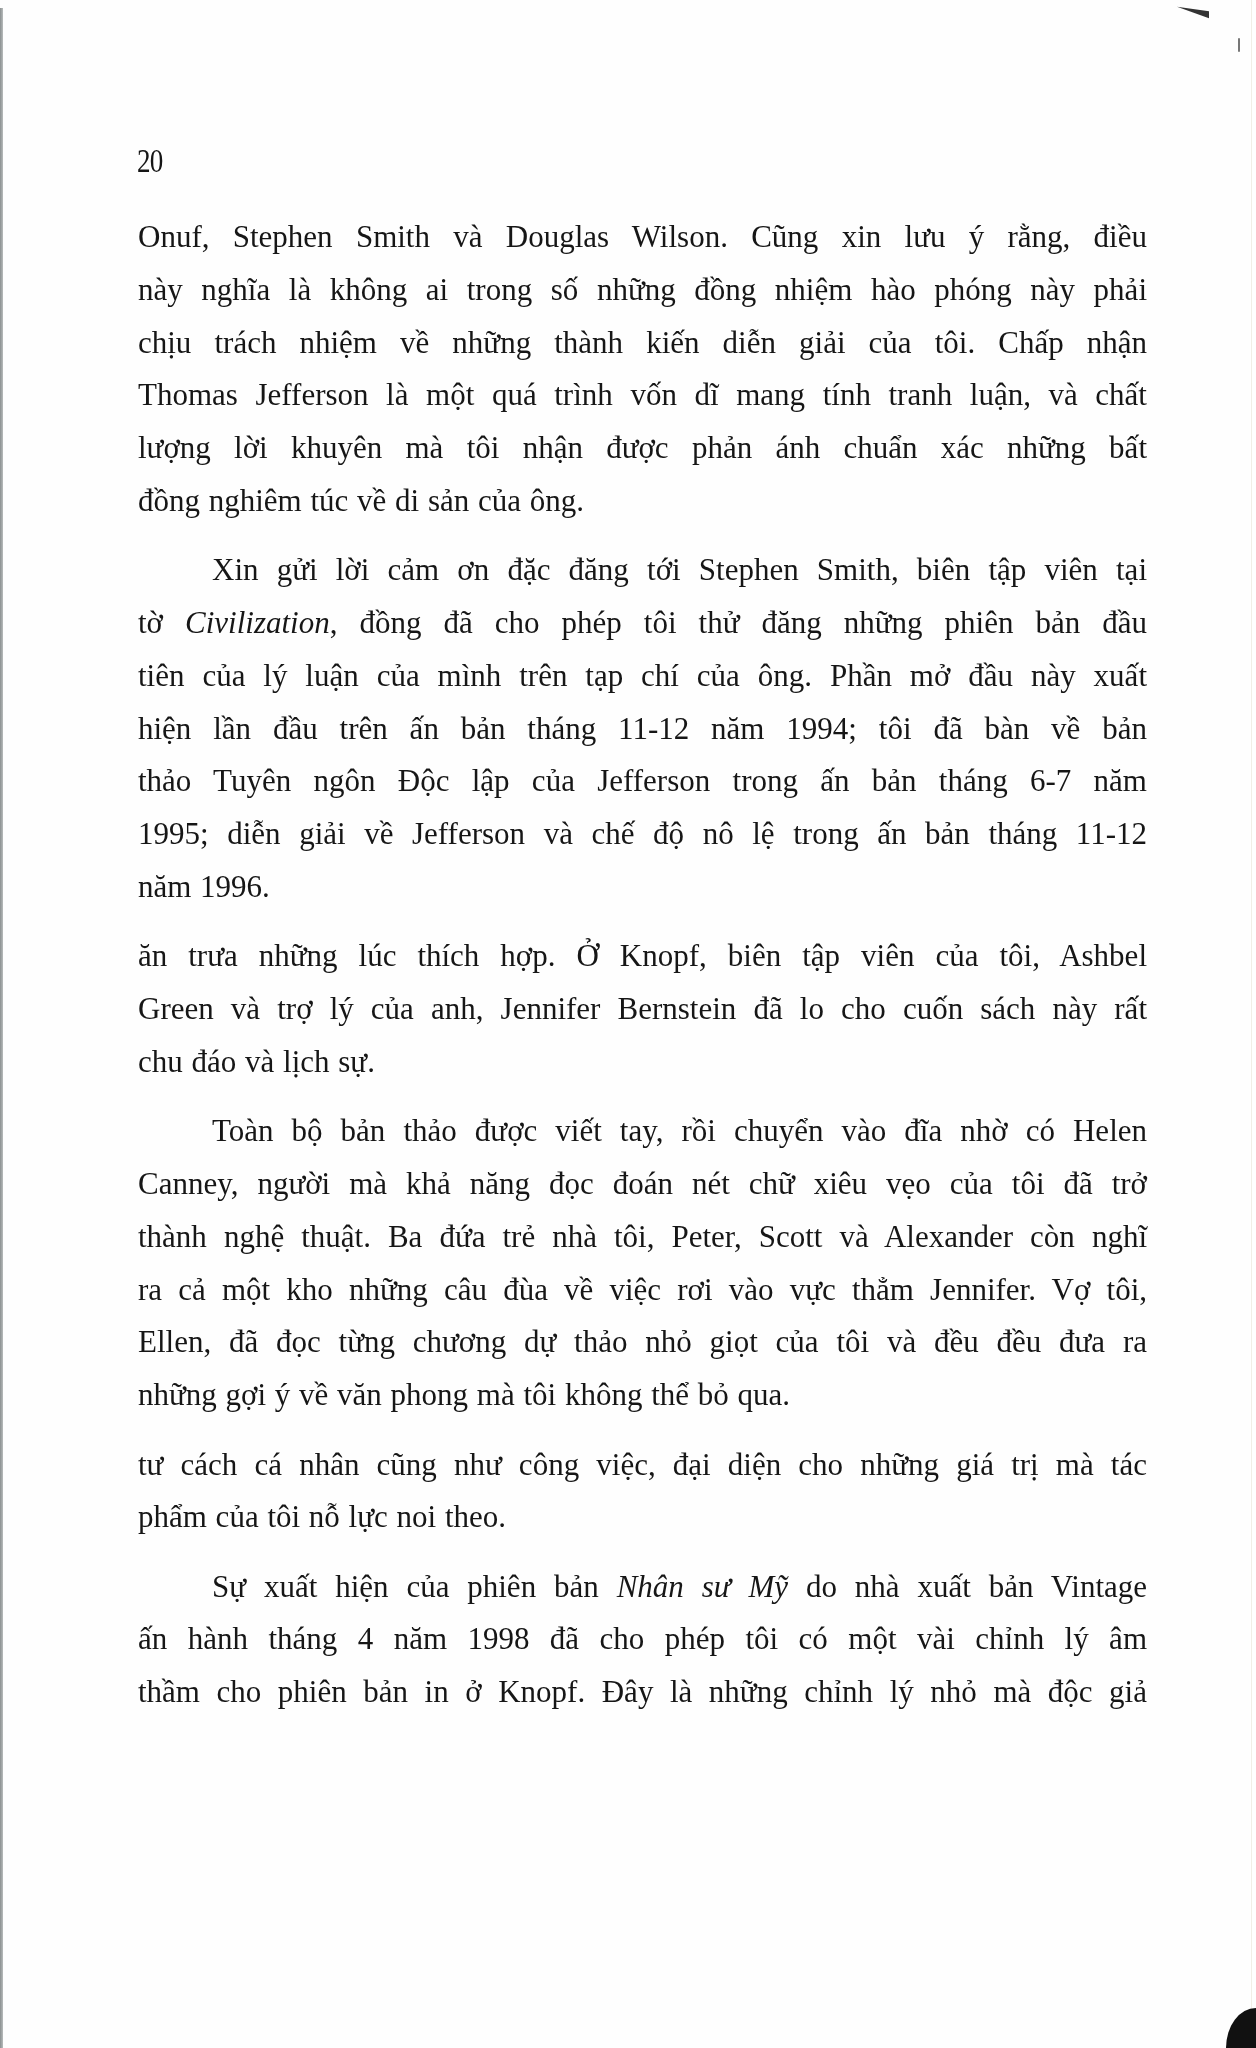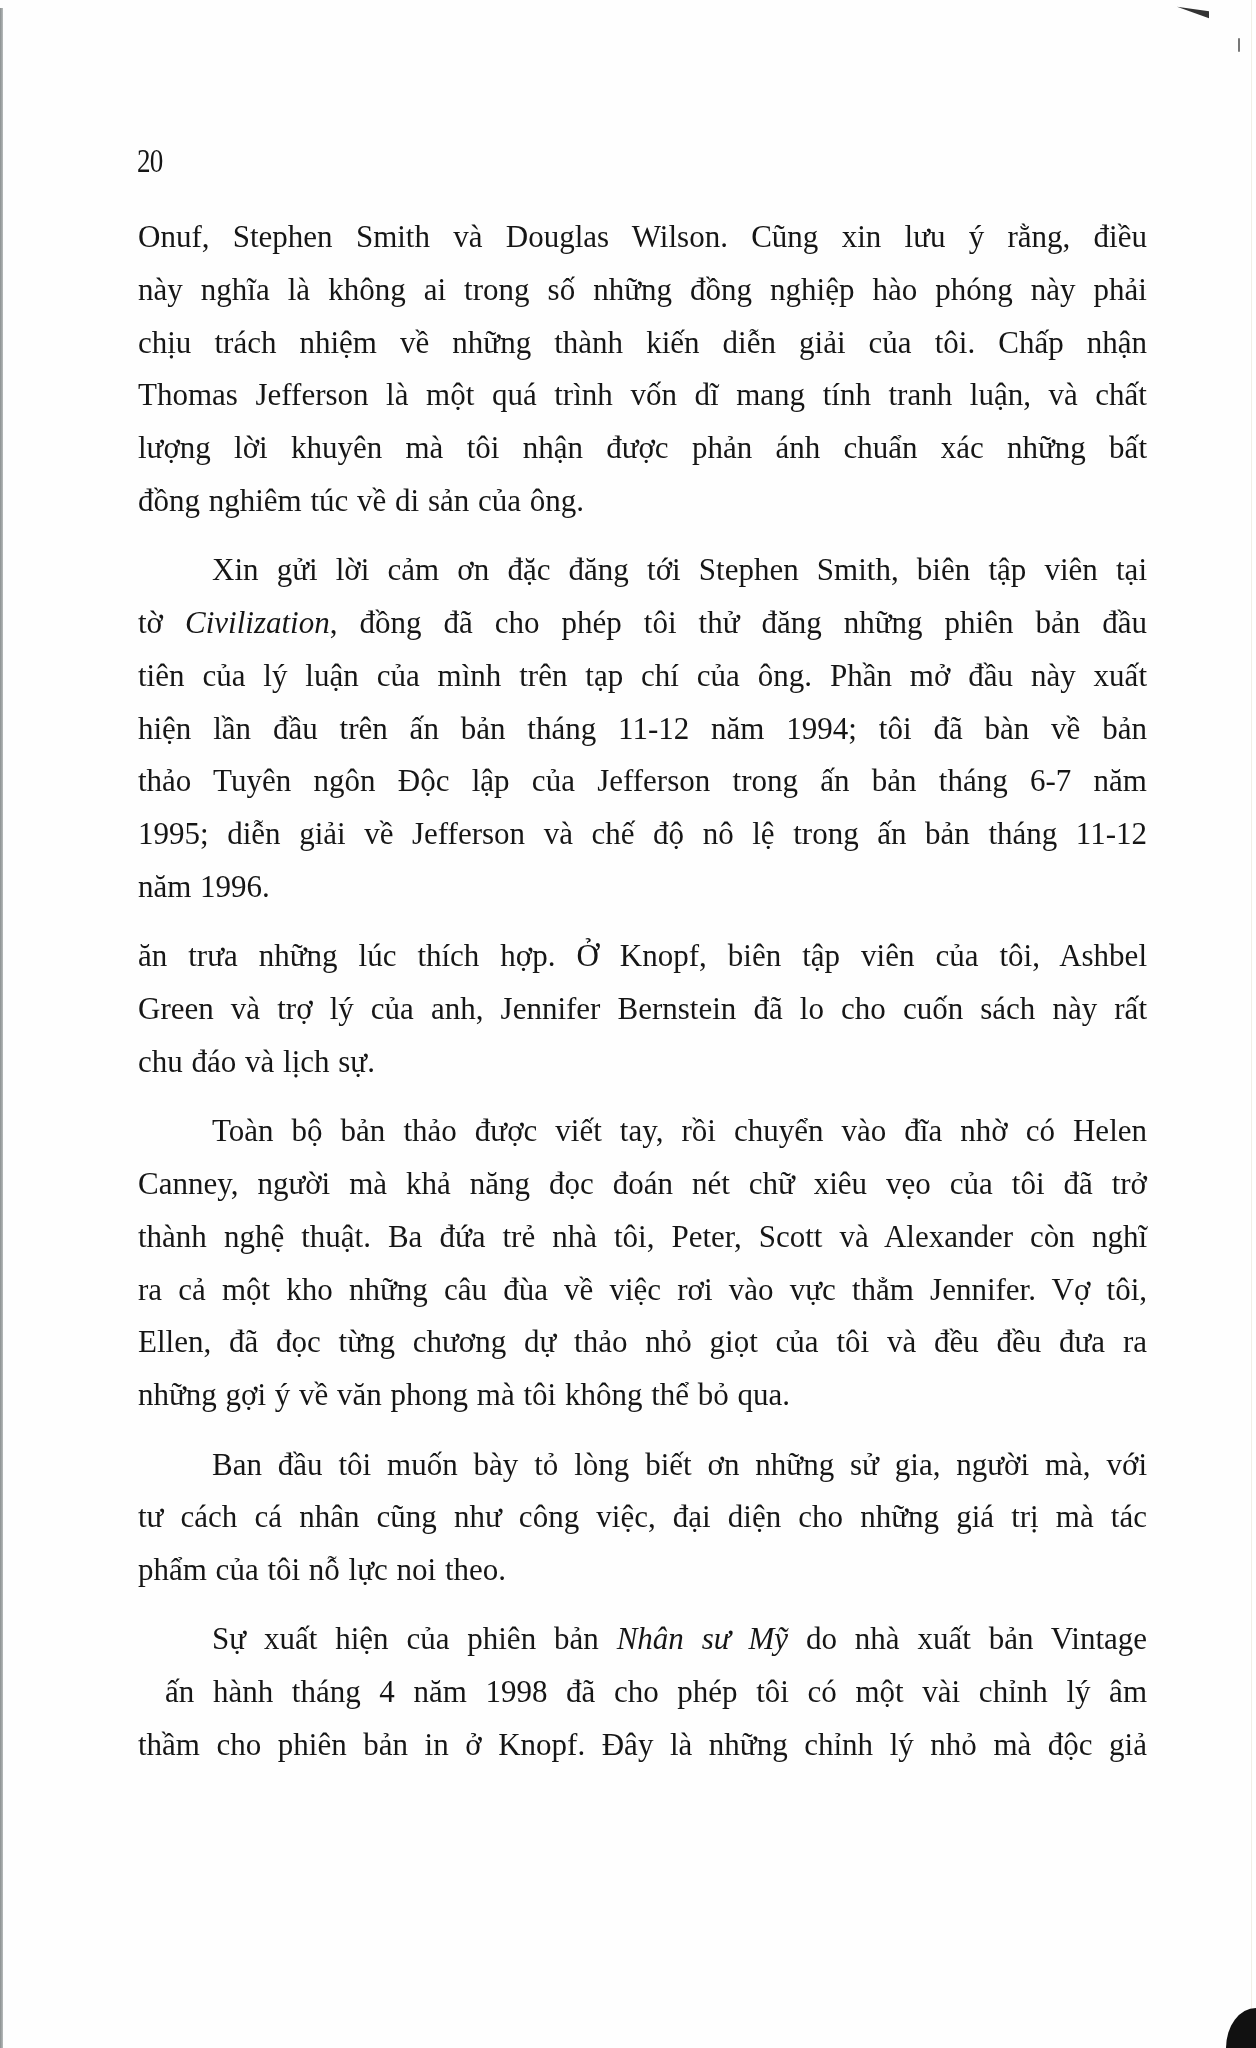--- a/index.html
+++ b/index.html
@@ -102,21 +102,21 @@
 <div class="right-edge"></div>
 <div class="corner-mark-top"></div>
 <div class="corner-mark-tick"></div>
 <div class="corner-curl"></div>
 
 <div class="page-number">20</div>
 
 <div class="text-block" id="text-block">
     <div class="para">
       <span class="line" style="white-space: normal;"><span>Onuf, Stephen Smith và Douglas Wilson. Cũng xin lưu ý rằng, điều</span></span>
-      <span class="line" style="white-space: normal;"><span>này nghĩa là không ai trong số những đồng nghiệp hào phóng này phải</span></span>
+      <span class="line" style="white-space: normal;"><span>này nghĩa là không ai trong số những đồng nhiệm hào phóng này phải</span></span>
       <span class="line" style="white-space: normal;"><span>chịu trách nhiệm về những thành kiến diễn giải của tôi. Chấp nhận</span></span>
       <span class="line" style="white-space: normal;"><span>Thomas Jefferson là một quá trình vốn dĩ mang tính tranh luận, và chất</span></span>
       <span class="line" style="white-space: normal;"><span>lượng lời khuyên mà tôi nhận được phản ánh chuẩn xác những bất</span></span>
       <span class="line last" style="white-space: normal;"><span>đồng nghiêm túc về di sản của ông.</span></span>
     </div>
     <div class="para">
       <span class="line indent" style="white-space: normal;"><span>Xin gửi lời cảm ơn đặc đăng tới Stephen Smith, biên tập viên tại</span></span>
       <span class="line" style="white-space: normal;"><span>tờ </span><span class="seg-italic">Civilization</span><span>, đồng đã cho phép tôi thử đăng những phiên bản đầu</span></span>
       <span class="line" style="white-space: normal;"><span>tiên của lý luận của mình trên tạp chí của ông. Phần mở đầu này xuất</span></span>
       <span class="line" style="white-space: normal;"><span>hiện lần đầu trên ấn bản tháng 11-12 năm 1994; tôi đã bàn về bản</span></span>
@@ -131,22 +131,21 @@
     </div>
     <div class="para">
       <span class="line indent" style="white-space: normal;"><span>Toàn bộ bản thảo được viết tay, rồi chuyển vào đĩa nhờ có Helen</span></span>
       <span class="line" style="white-space: normal;"><span>Canney, người mà khả năng đọc đoán nét chữ xiêu vẹo của tôi đã trở</span></span>
       <span class="line" style="white-space: normal;"><span>thành nghệ thuật. Ba đứa trẻ nhà tôi, Peter, Scott và Alexander còn nghĩ</span></span>
       <span class="line" style="white-space: normal;"><span>ra cả một kho những câu đùa về việc rơi vào vực thẳm Jennifer. Vợ tôi,</span></span>
       <span class="line" style="white-space: normal;"><span>Ellen, đã đọc từng chương dự thảo nhỏ giọt của tôi và đều đều đưa ra</span></span>
       <span class="line last" style="white-space: normal;"><span>những gợi ý về văn phong mà tôi không thể bỏ qua.</span></span>
     </div>
     <div class="para">
-      <span class="line indent" style="white-space: normal;"><span>Ban đầu tôi muốn bày tỏ lòng biết ơn những sử gia, người mà, với</span></span>
       <span class="line" style="white-space: normal;"><span>tư cách cá nhân cũng như công việc, đại diện cho những giá trị mà tác</span></span>
       <span class="line last" style="white-space: normal;"><span>phẩm của tôi nỗ lực noi theo.</span></span>
     </div>
     <div class="para">
       <span class="line indent" style="white-space: normal;"><span>Sự xuất hiện của phiên bản </span><span class="seg-italic">Nhân sư Mỹ</span><span> do nhà xuất bản Vintage</span></span>
-      <span class="line" style="white-space: normal; margin-left: 27px;"><span>ấn hành tháng 4 năm 1998 đã cho phép tôi có một vài chỉnh lý âm</span></span>
+      <span class="line" style="white-space: normal;"><span>ấn hành tháng 4 năm 1998 đã cho phép tôi có một vài chỉnh lý âm</span></span>
       <span class="line" style="white-space: normal;"><span>thầm cho phiên bản in ở Knopf. Đây là những chỉnh lý nhỏ mà độc giả</span></span>
     </div>
   </div>
 
 </body></html>

